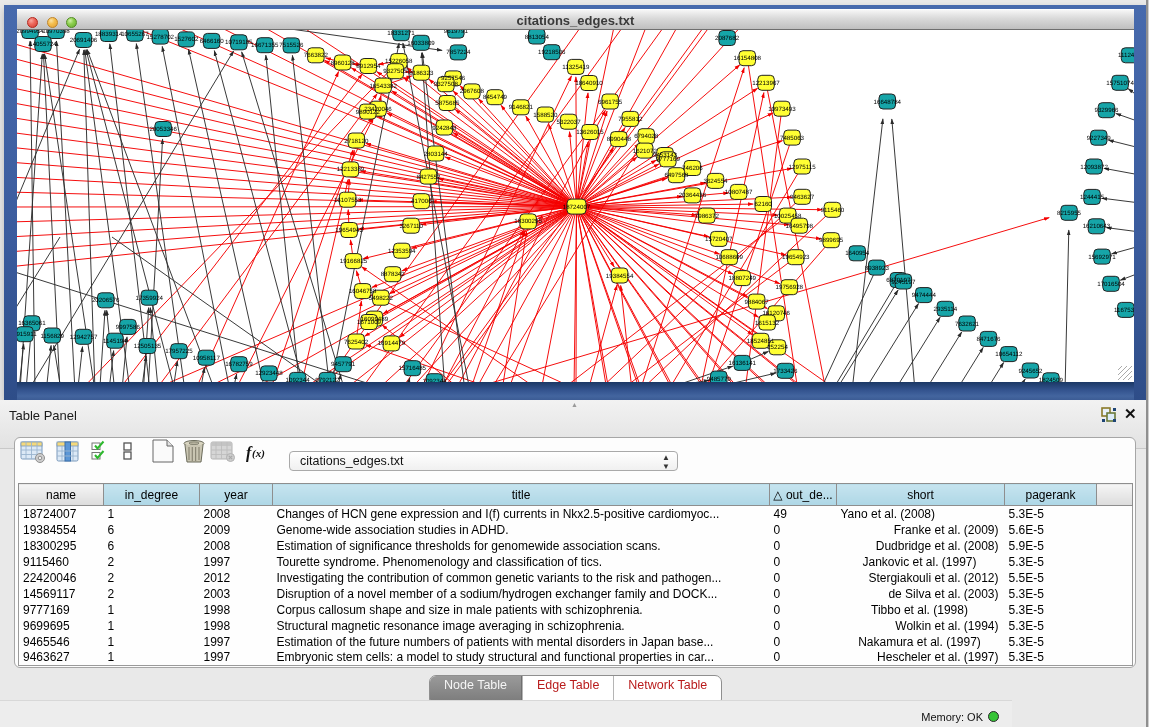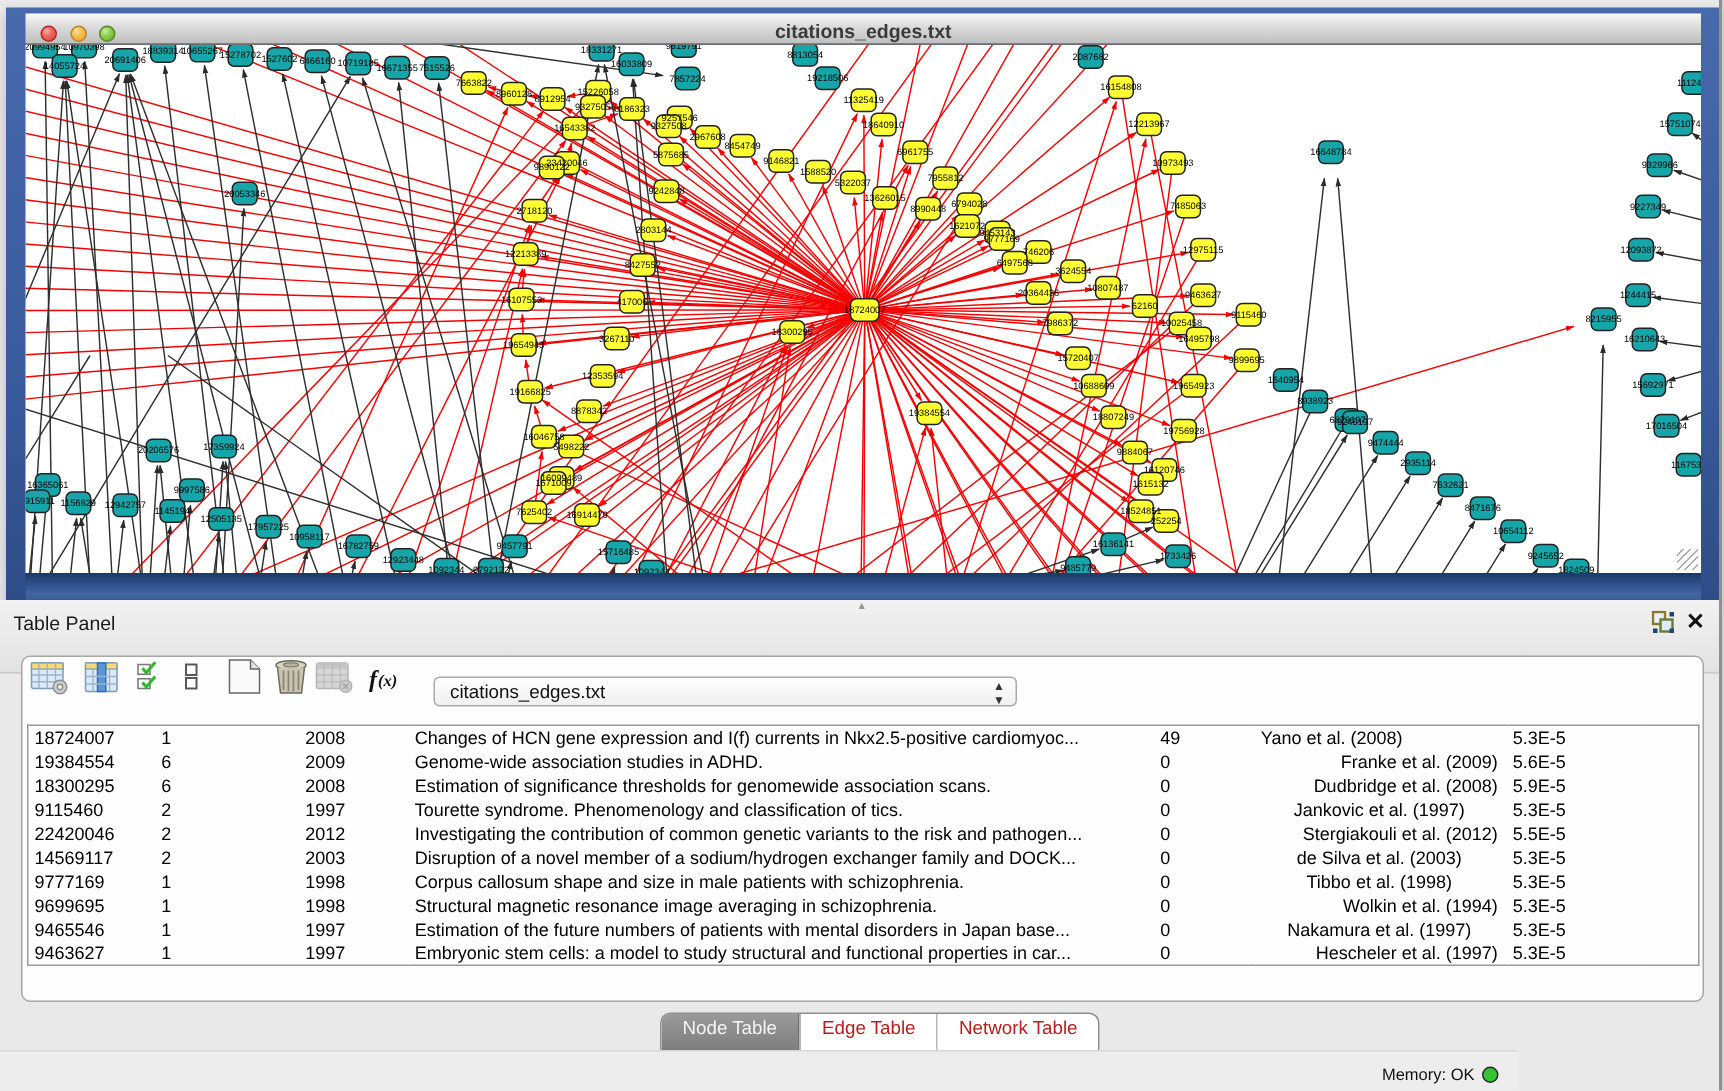--- a/index.html
+++ b/index.html
@@ -21,21 +21,21 @@
 #closex{position:absolute;left:1124px;top:5px;font-size:15px;font-weight:bold;color:#111}
 #whitepanel{position:absolute;left:14px;top:437px;width:1122px;height:231px;background:#fdfdfd;border:1px solid #a6a6a6;border-radius:6px}
 #toolbar{position:absolute;left:0px;top:436px;width:1149px;height:36px}
 #dropdown{position:absolute;left:289px;top:451px;width:389px;height:20px;background:linear-gradient(#fff,#f0f0f0);border:1px solid #a9a9a9;border-radius:4px;font-size:12.5px;color:#111;line-height:18px;padding-left:10px}
 #ddarrows{position:absolute;right:7px;top:1px;font-size:8px;color:#333;line-height:9px;text-align:center}
 table.tbl{position:absolute;left:18px;top:483px;border-collapse:collapse;table-layout:fixed;font-size:12px;color:#000}
 table.tbl th{height:22px;font-weight:normal;font-size:12px;border:1px solid #8e8e8e;background:linear-gradient(#c6e4ef,#aed7e6);overflow:hidden;white-space:nowrap}
 table.tbl th.gray{background:linear-gradient(#f5f5f5,#dcdcdc)}
 table.tbl td{height:16px;padding:0 0 0 4px;overflow:hidden;white-space:nowrap;background:#fefefe}
 table.tbl{border:1px solid #9a9a9a}
-#tabs{position:absolute;left:440px;top:675px;height:31px;border:1px solid #8f8f8f;border-radius:7px;background:#fff;font-size:12.5px;display:flex;overflow:hidden;box-shadow:0 1px 0 rgba(255,255,255,.8)}
+#tabs{position:absolute;left:429px;top:675px;height:31px;border:1px solid #8f8f8f;border-radius:7px;background:#fff;font-size:12.5px;display:flex;overflow:hidden;box-shadow:0 1px 0 rgba(255,255,255,.8)}
 #tabs .seg{padding:0 14px;line-height:18px;color:#b91c1c}
 #tabs .sel{background:linear-gradient(#9a9a9a,#787878);color:#f5f5f5;border-right:1px solid #6f6f6f}
 #tabs .seg+.seg{border-left:1px solid #b5b5b5}
 #status{position:absolute;left:0;top:700px;width:1012px;height:27px;background:#ededed;border-top:1px solid #d8d8d8}
 #mem{position:absolute;right:29px;top:10px;font-size:11px;color:#111}
 #greendot{position:absolute;right:13px;top:10px;width:11px;height:11px;border-radius:50%;background:#35c435;border:1.5px solid #2a2a2a}
 </style></head>
 <body>
 <div id="page">
   <div id="netwin">
@@ -664,20 +664,30 @@
         <col style="width:85px">
         <col style="width:96px">
         <col style="width:73px">
         <col style="width:497px">
         <col style="width:67px">
         <col style="width:168px">
         <col style="width:92px">
         <col style="width:36px">
       </colgroup>
     <tbody>
+        <tr>
+          <th class="gray">name</th>
+          <th>in_degree</th>
+          <th>year</th>
+          <th>title</th>
+          <th>△ out_de...</th>
+          <th>short</th>
+          <th>pagerank</th>
+          <th class="gray"></th>
+        </tr>
     <tr>
           <td>18724007</td>
           <td>1</td>
           <td>2008</td>
           <td>Changes of HCN gene expression and I(f) currents in Nkx2.5-positive cardiomyoc...</td>
           <td>49</td>
           <td style="text-align:left;padding-right:6px">Yano et al. (2008)</td>
           <td>5.3E-5</td>
           <td></td>
         </tr>
@@ -720,21 +730,21 @@
           <td style="text-align:right;padding-right:6px">Stergiakouli et al. (2012)</td>
           <td>5.5E-5</td>
           <td></td>
         </tr>
     <tr>
           <td>14569117</td>
           <td>2</td>
           <td>2003</td>
           <td>Disruption of a novel member of a sodium/hydrogen exchanger family and DOCK...</td>
           <td>0</td>
-          <td style="text-align:center;padding-right:6px">de Silva et al. (2003)</td>
+          <td style="text-align:right;padding-right:6px">de Silva et al. (2003)</td>
           <td>5.3E-5</td>
           <td></td>
         </tr>
     <tr>
           <td>9777169</td>
           <td>1</td>
           <td>1998</td>
           <td>Corpus callosum shape and size in male patients with schizophrenia.</td>
           <td>0</td>
           <td style="text-align:center;padding-right:6px">Tibbo et al. (1998)</td>

